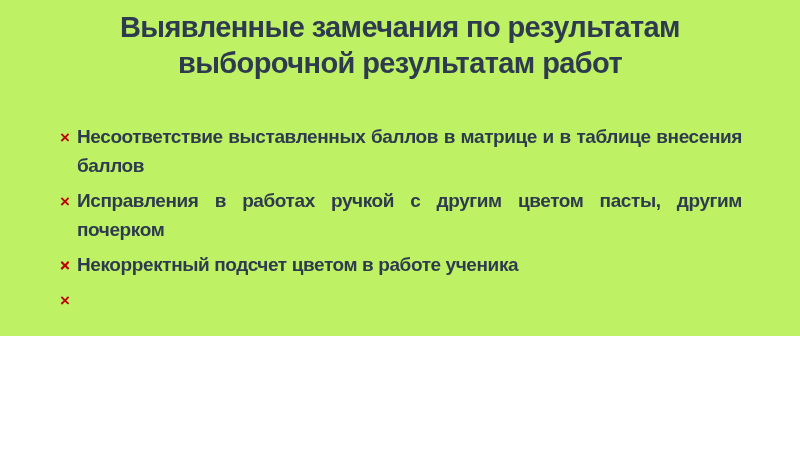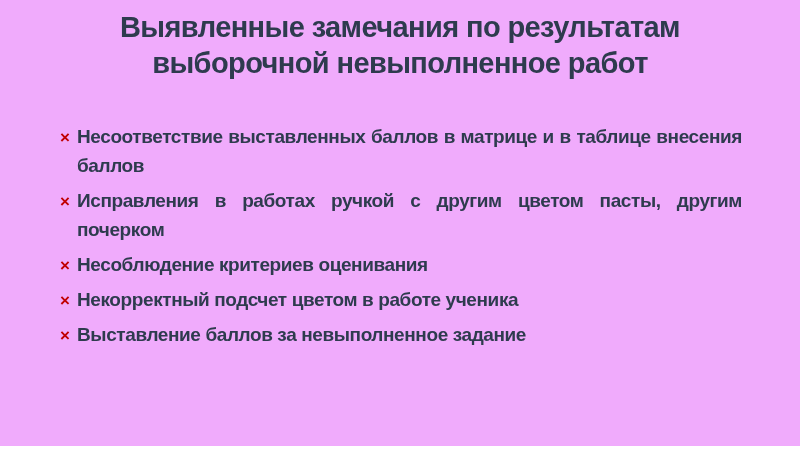--- a/index.html
+++ b/index.html
@@ -5,22 +5,22 @@
   * { margin: 0; padding: 0; box-sizing: border-box; }
   html, body { width: 800px; height: 450px; }
   body {
     background: #ffffff;
     font-family: "Liberation Sans", "DejaVu Sans", sans-serif;
     overflow: hidden;
   }
   .slide {
     position: relative;
     width: 800px;
-    height: 446px;
-    background: #f0abfc;
+    height: 336px;
+    background: #bef264;
   }
   .slide-title {
     position: absolute;
     top: 9px;
     left: 40px;
     width: 720px;
     text-align: center;
     color: #2e3b4e;
     font-size: 29px;
     font-weight: 700;
@@ -58,39 +58,37 @@
     letter-spacing: 0;
   }
 </style>
 </head>
 <body>
 
 <div class="slide">
 
   <h1 class="slide-title">
     <span class="title-line">Выявленные замечания по результатам</span>
-    <span class="title-line">выборочной невыполненное работ</span>
+    <span class="title-line">выборочной результатам работ</span>
   </h1>
 
   <ul class="bullet-list">
     <li class="bullet-item">
       <span class="bullet-marker">×</span>
       <span>Несоответствие выставленных баллов в матрице и в таблице внесения баллов</span>
     </li>
     <li class="bullet-item">
       <span class="bullet-marker">×</span>
       <span>Исправления в работах ручкой с другим цветом пасты, другим почерком</span>
     </li>
     <li class="bullet-item">
       <span class="bullet-marker">×</span>
-      <span>Несоблюдение критериев оценивания</span>
     </li>
     <li class="bullet-item">
       <span class="bullet-marker">×</span>
       <span>Некорректный подсчет цветом в работе ученика</span>
     </li>
     <li class="bullet-item">
       <span class="bullet-marker">×</span>
-      <span>Выставление баллов за невыполненное задание</span>
     </li>
   </ul>
 
 </div>
 
 </body></html>

